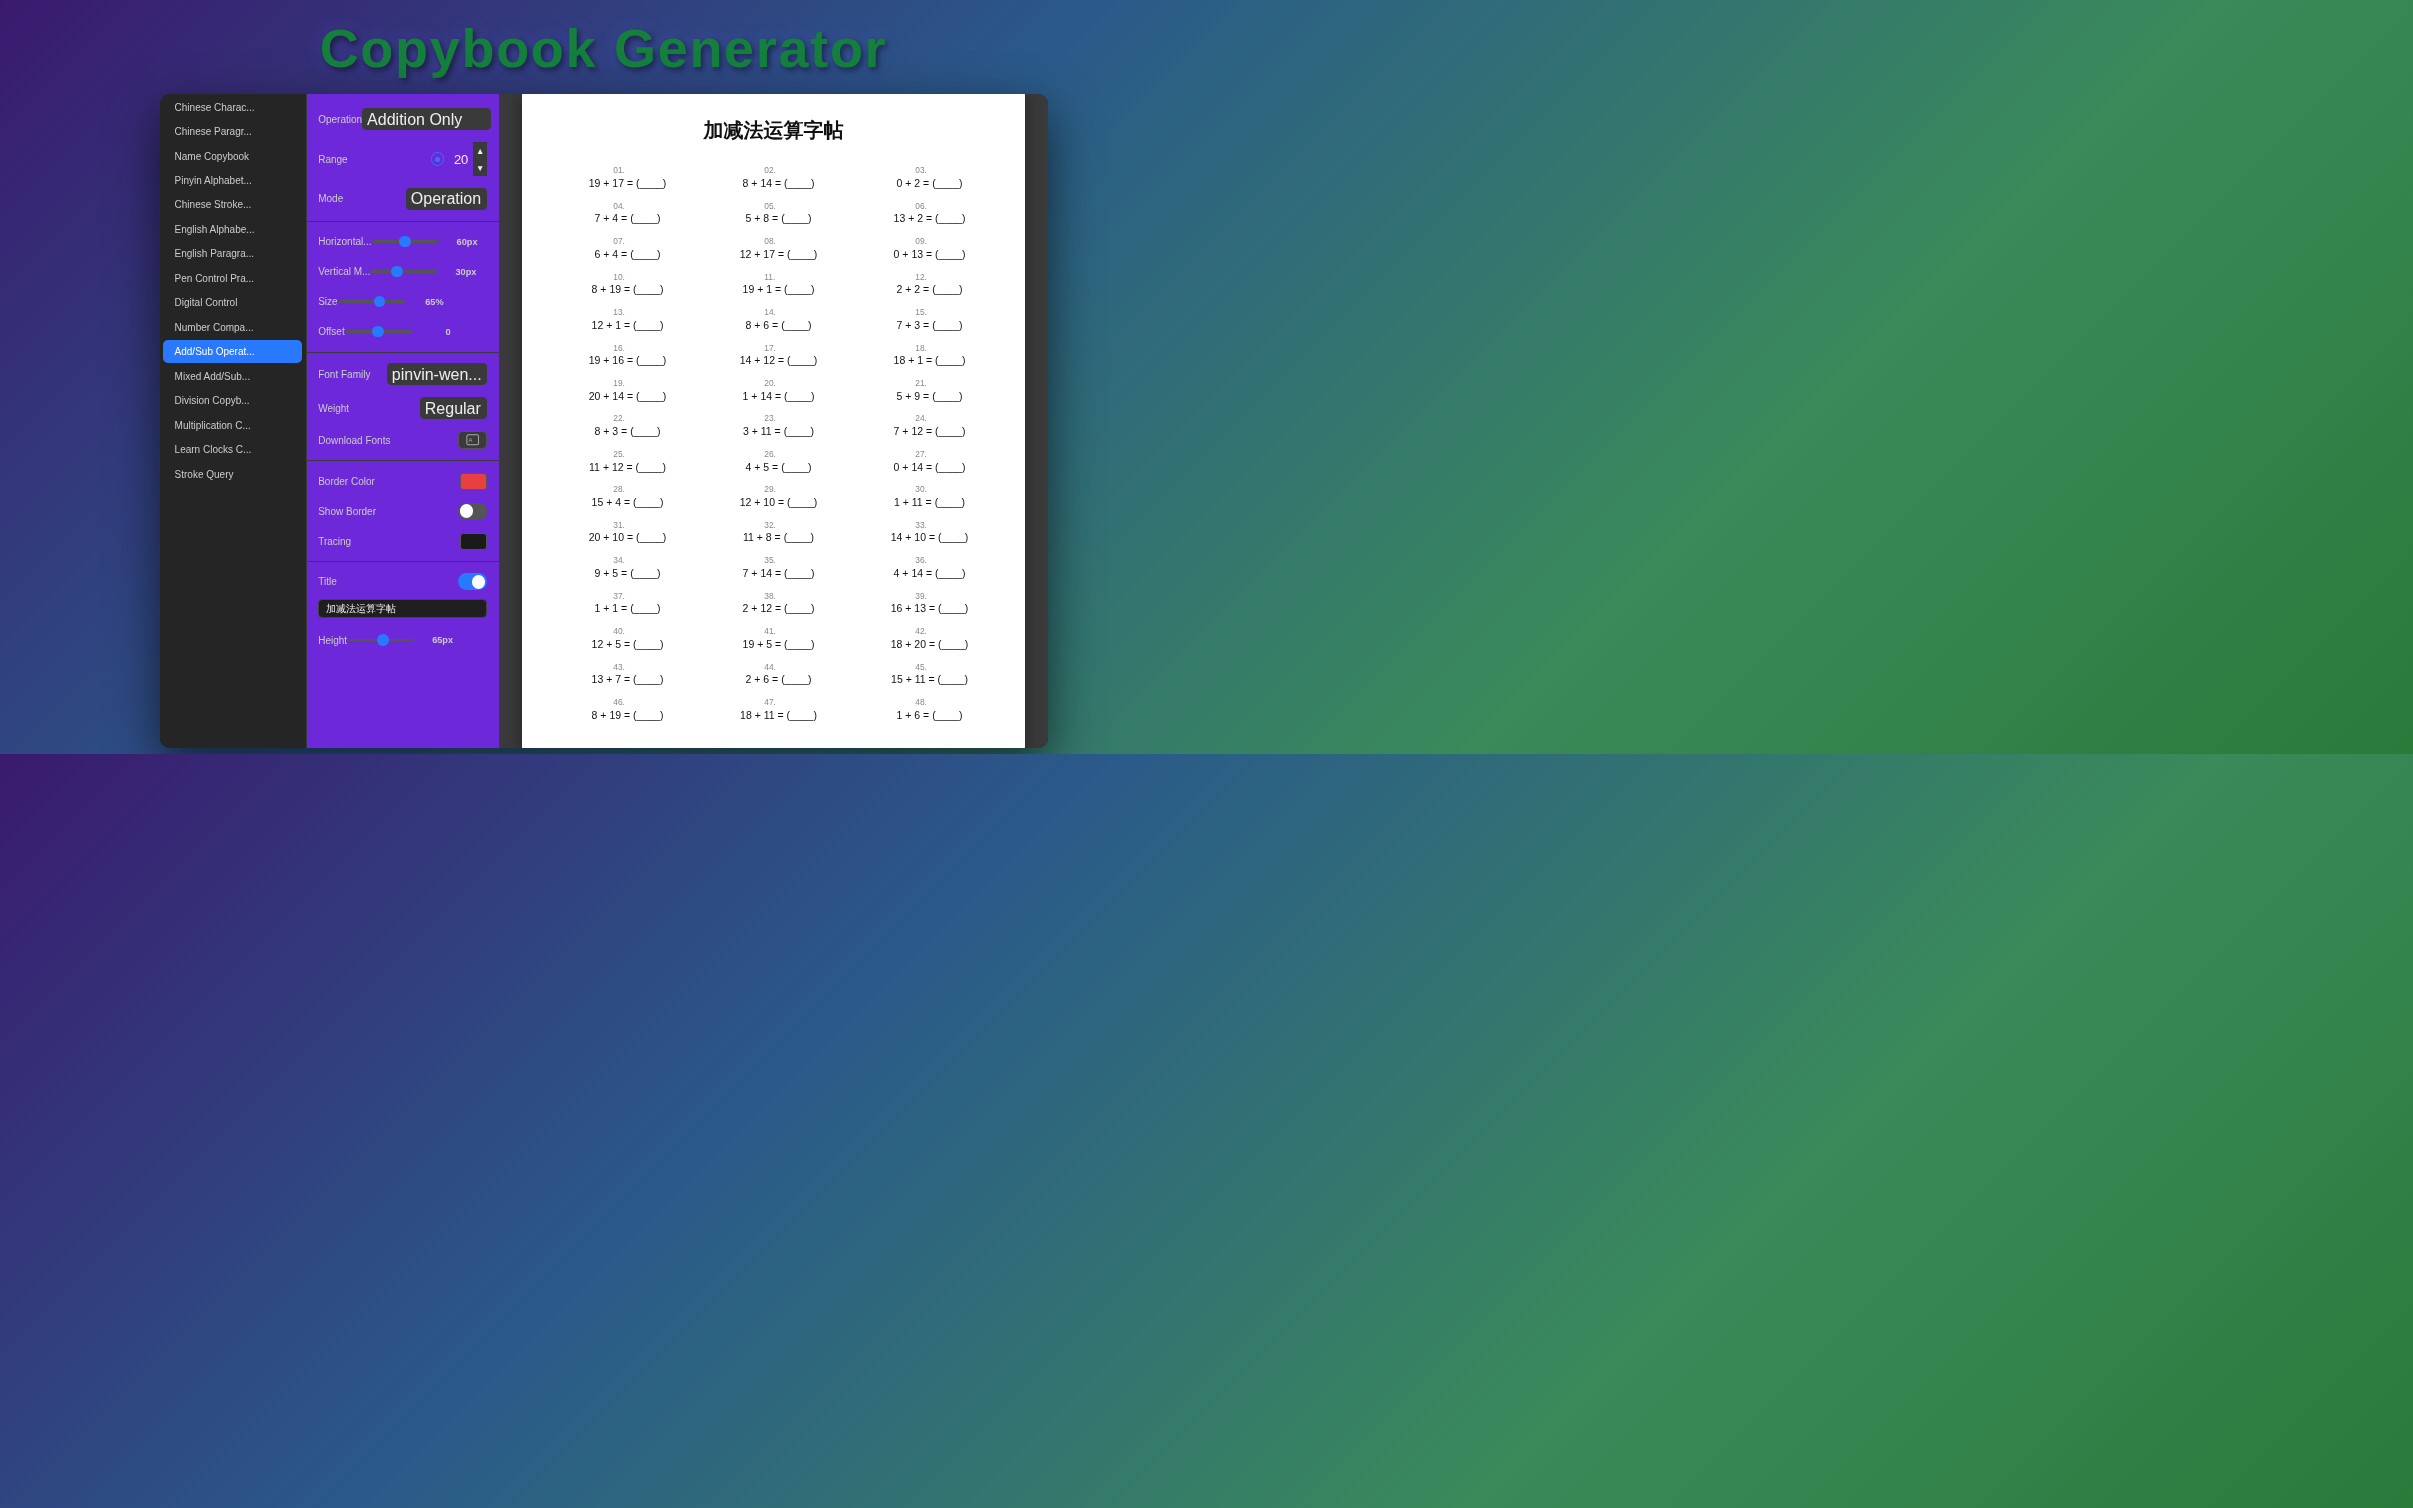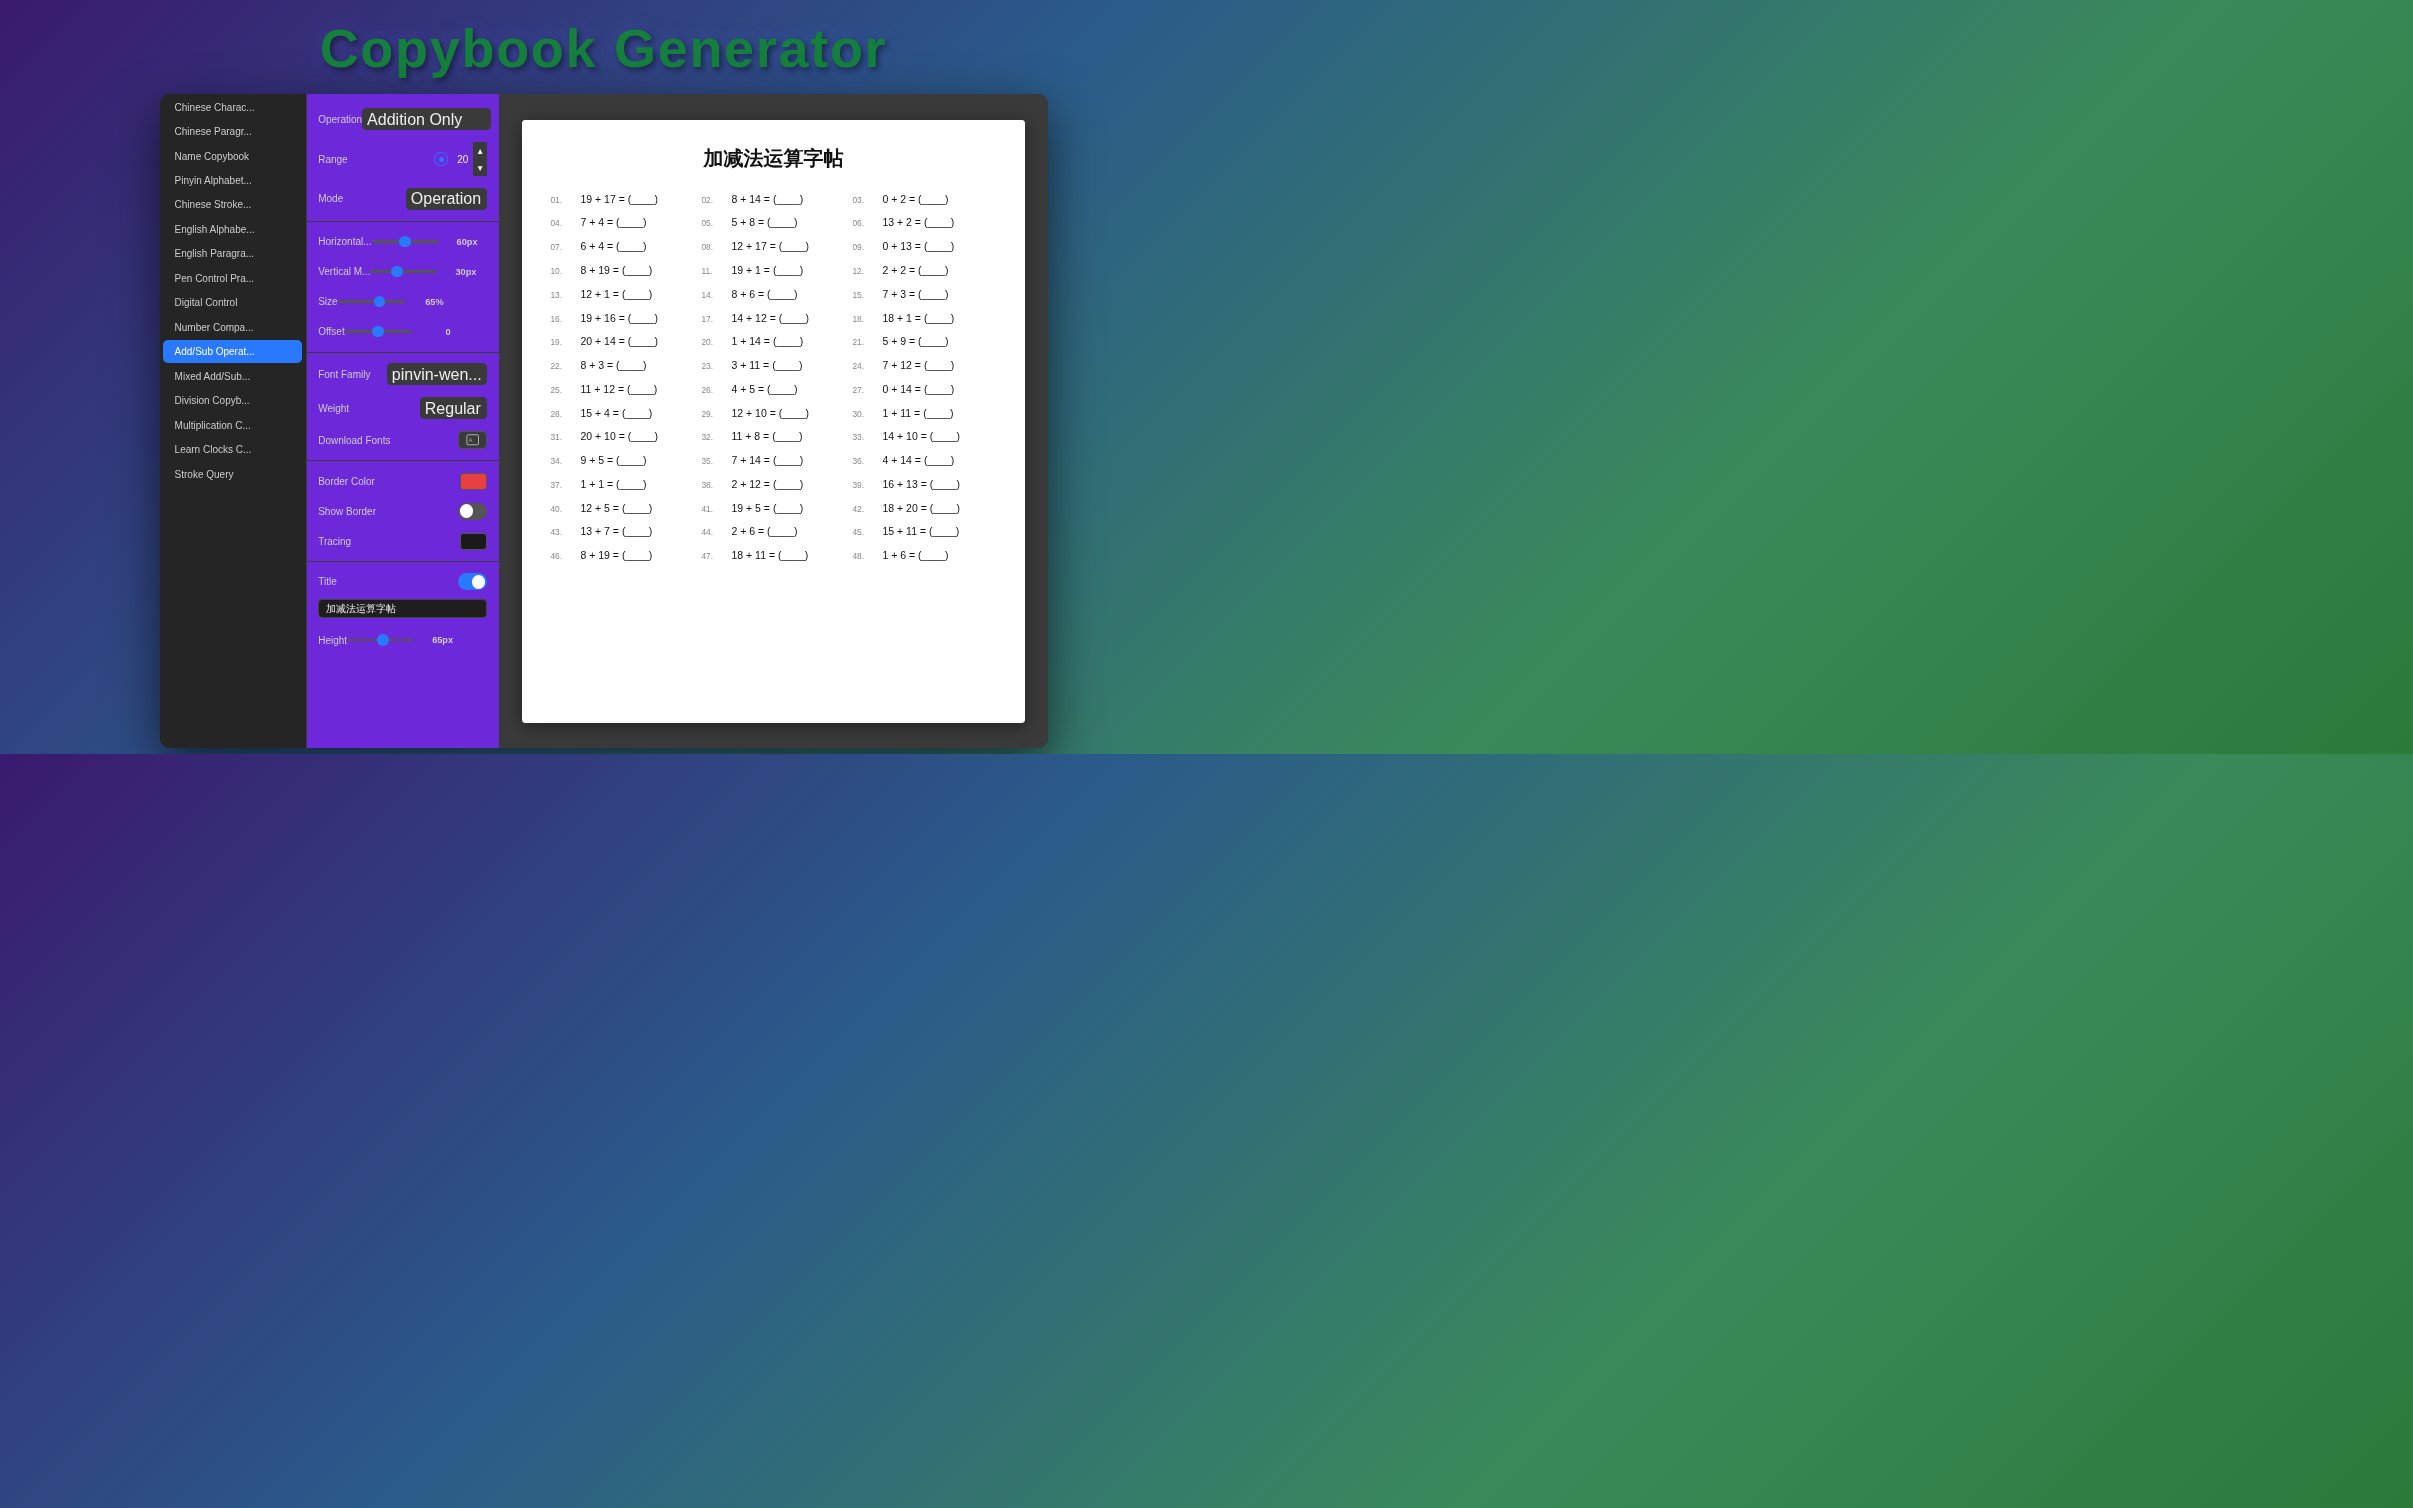--- a/index.html
+++ b/index.html
@@ -317,22 +317,23 @@
       grid-template-columns: 1fr 1fr 1fr;
       gap: 3.4px 0;
       font-size: 10.5px;
       color: #111;
       font-family: 'Arial', sans-serif;
     }
 
     .math-item {
       padding: 4.2px 3.4px;
       display: flex;
-      align-items: flex-end;
+      align-items: center;
       gap: 1.7px;
+      flex-direction: column;
     }
 
     .math-num {
       color: #888;
       font-size: 8.4px;
       min-width: 18.4px;
     }
 
     .math-expr {
       font-size: 10.5px;
@@ -380,21 +381,21 @@
             <option>Subtraction Only</option>
             <option>Mixed</option>
           </select>
         </div>
       </div>
 
       <div class="setting-row">
         <span class="setting-label">Range</span>
         <div class="setting-value">
           <div class="range-icon"></div>
-          <span style="color:#eee;font-size:10px;margin-left:6px;">20</span>
+          <span style="color:#eee;font-size:13px;margin-left:6px;">20</span>
           <div style="display:flex;flex-direction:column;margin-left:1.7px;">
             <button class="stepper-btn">▲</button>
             <button class="stepper-btn">▼</button>
           </div>
         </div>
       </div>
 
       <div class="setting-row">
         <span class="setting-label">Mode</span>
         <div class="setting-value">

